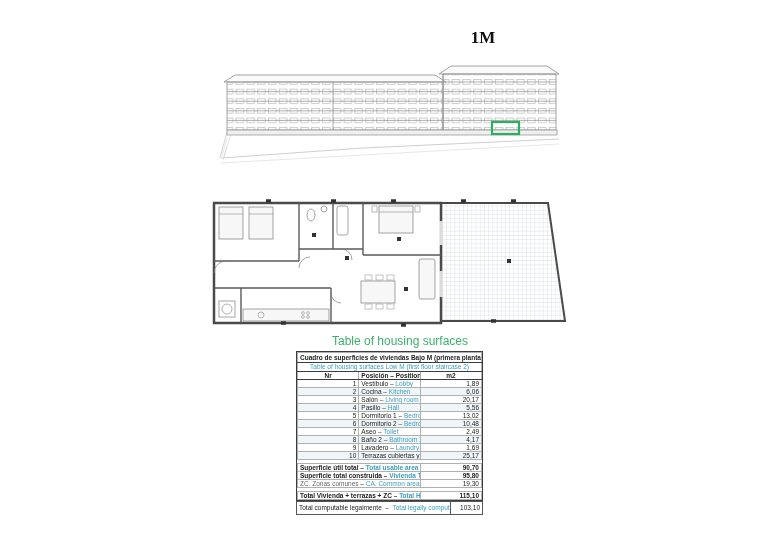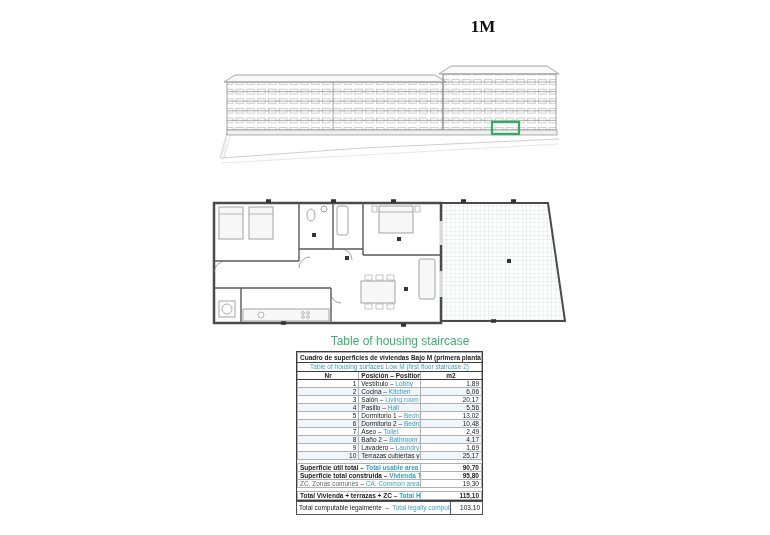--- a/index.html
+++ b/index.html
@@ -5,21 +5,21 @@
   :root{
     --green:#3cb06e;
     --teal:#3a9fc0;
     --hl:#2fae5f;
     --line:#b5b5b5;
     --wall:#4a4a4a;
   }
   html,body{margin:0;padding:0;background:#fff;}
   .page{position:relative;width:770px;height:535px;background:#ffffff;overflow:hidden;
         font-family:"Liberation Sans",sans-serif;color:#1a1a1a;}
-  .doc-title{position:absolute;left:448px;top:17px;width:70px;text-align:center;
+  .doc-title{position:absolute;left:448px;top:28px;width:70px;text-align:center;
         font-family:"Liberation Serif",serif;font-weight:bold;font-size:17px;color:#111;}
   .elevation-wrap{position:absolute;left:213px;top:58px;width:354px;height:112px;}
   .section-label{position:absolute;left:205px;width:390px;text-align:center;
         color:var(--green);font-size:11.5px;font-weight:normal;}
   .label-floor{top:179px;}
   .label-table{top:334px;font-size:12px;}
   .plan-wrap{position:absolute;left:211px;top:193px;width:359px;height:141px;}
 
   .surface-table{position:absolute;left:296px;top:351px;width:185px;border:1px solid #3c3c3c;
         background:#fff;}
@@ -142,21 +142,21 @@
 
       <path d="M55,8 h5 M120,8 h5 M180,8 h5 M250,8 h5 M300,8 h5 M70,130 h5 M190,132 h5 M280,128 h5" stroke="#333" stroke-width="3.4"></path>
       <rect x="134" y="63" width="4" height="4" fill="#333"></rect>
       <rect x="101" y="40" width="4" height="4" fill="#333"></rect>
       <rect x="186" y="44" width="4" height="4" fill="#333"></rect>
       <rect x="193" y="94" width="4" height="4" fill="#333"></rect>
       <rect x="296" y="66" width="4" height="4" fill="#333"></rect>
     </svg>
   </div>
 
-  <div class="section-label label-table">Table of housing staircase</div>
+  <div class="section-label label-table">Table of housing surfaces</div>
 
   <div class="surface-table">
     <table>
       <thead>
         <tr class="hdr-es">
           <td colspan="3">Cuadro de superficies de viviendas Bajo M (primera planta escalera 2)</td>
         </tr>
         <tr class="hdr-en">
           <td colspan="3">Table of housing surfaces Low M  (first floor staircase 2)</td>
         </tr>

